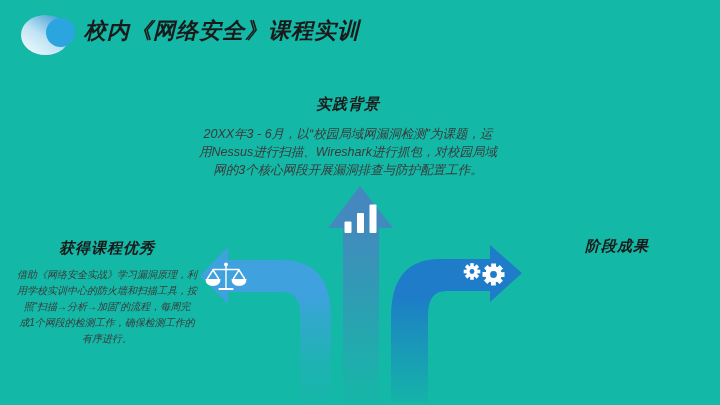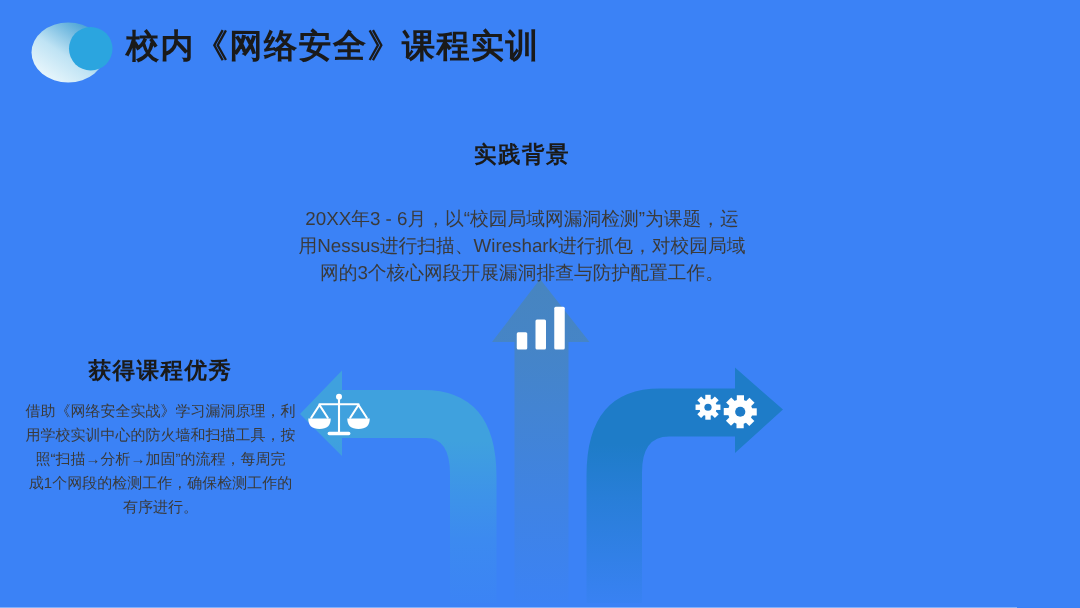--- a/index.html
+++ b/index.html
@@ -4,22 +4,23 @@
 <style>
   html, body { margin: 0; padding: 0; }
   body {
     width: 720px; height: 405px;
     background: #ffffff;
     font-family: "Liberation Sans", "DejaVu Sans", sans-serif;
   }
   .slide {
     position: relative;
     width: 720px; height: 405px;
-    background: #3b82f6;
+    background: #14b8a6;
     overflow: hidden;
+    font-style: italic;
   }
   
   .logo { position: absolute; left: 0; top: 0; width: 80px; height: 60px; }
   .logo-blob {
     position: absolute; left: 21px; top: 15px;
     width: 49px; height: 40px; border-radius: 50%;
     background: linear-gradient(215deg, var(--logo-gradient-dark, #2F95CE) 5%, #bfe3f4 55%, #eff9fd 92%);
   }
   .logo-dot {
     position: absolute; left: 46px; top: 18px;
@@ -38,21 +39,21 @@
   .block h2 {
     margin: 0; font-size: 15px; line-height: 19px; font-weight: 700;
     letter-spacing: 1px; text-align: center;
     color: var(--heading-text, #1a1a1a);
   }
   .block p {
     margin: 0; color: var(--body-text, #3a3a3a);
     white-space: pre-line; text-align: center;
   }
   .block-center { position: absolute; left: 0; top: 94px; width: 696px; }
-  .block-center p { width: 340px; margin: 24px auto 0; font-size: 12.5px; line-height: 18px; }
+  .block-center p { width: 340px; margin: 12px auto 0; font-size: 12.5px; line-height: 18px; }
   .block-left { position: absolute; left: 14px; top: 238px; width: 186px; }
   .block-left p { margin-top: 10px; font-size: 10px; line-height: 16px; text-align: center; }
   .block-right { position: absolute; left: 521px; top: 236px; width: 192px; }
   .block-right p { margin-top: 10px; font-size: 10px; line-height: 16px; }
 </style>
 </head>
 <body>
 
 <div class="slide">
 
@@ -153,15 +154,16 @@
   <section class="block block-left">
     <h2>获得课程优秀</h2>
     <p>借助《网络安全实战》学习漏洞原理，利
 用学校实训中心的防火墙和扫描工具，按
 照“扫描→分析→加固”的流程，每周完
 成1个网段的检测工作，确保检测工作的
 有序进行。</p>
   </section>
 
   <section class="block block-right">
+    <h2>阶段成果</h2>
   </section>
 
 </div>
 
 </body></html>

